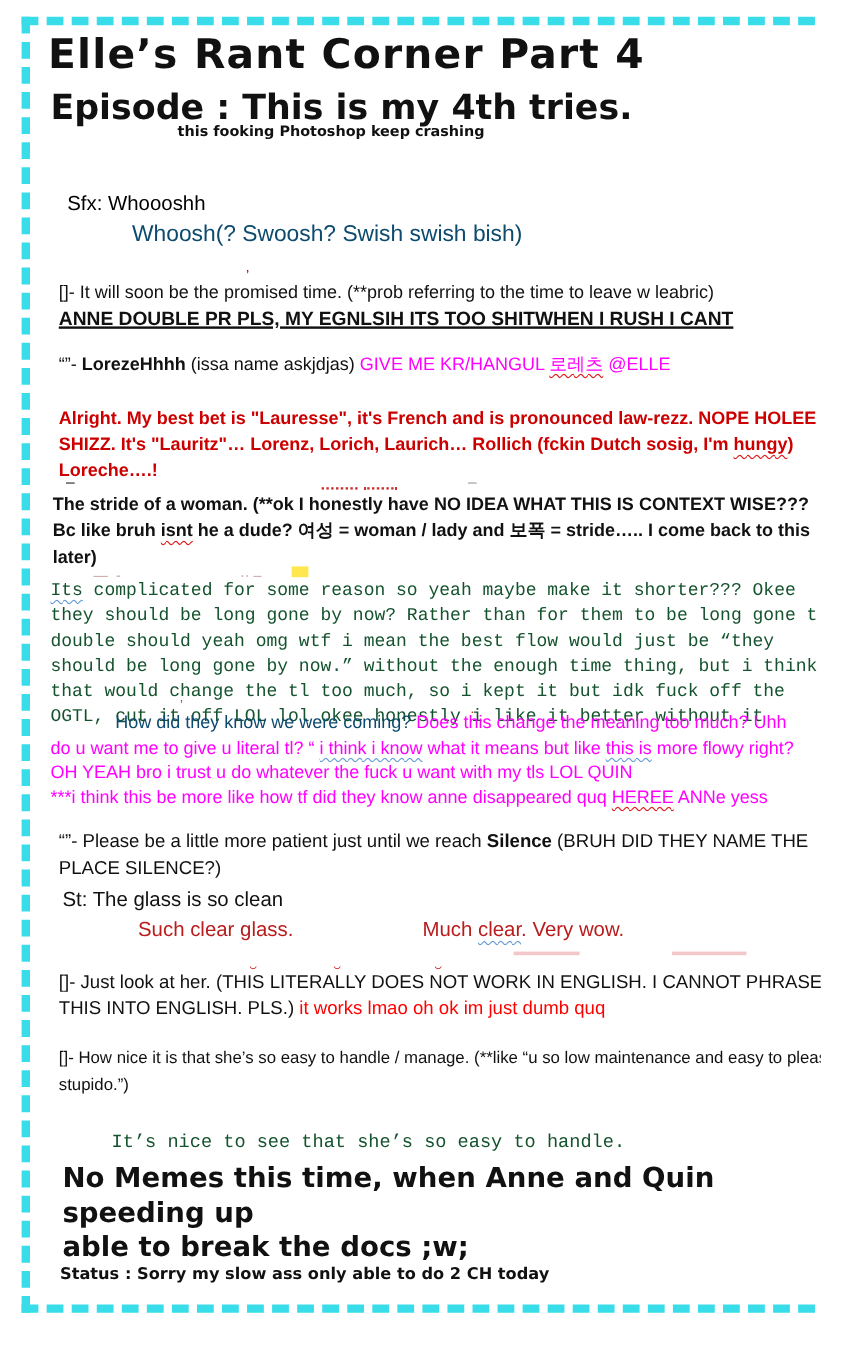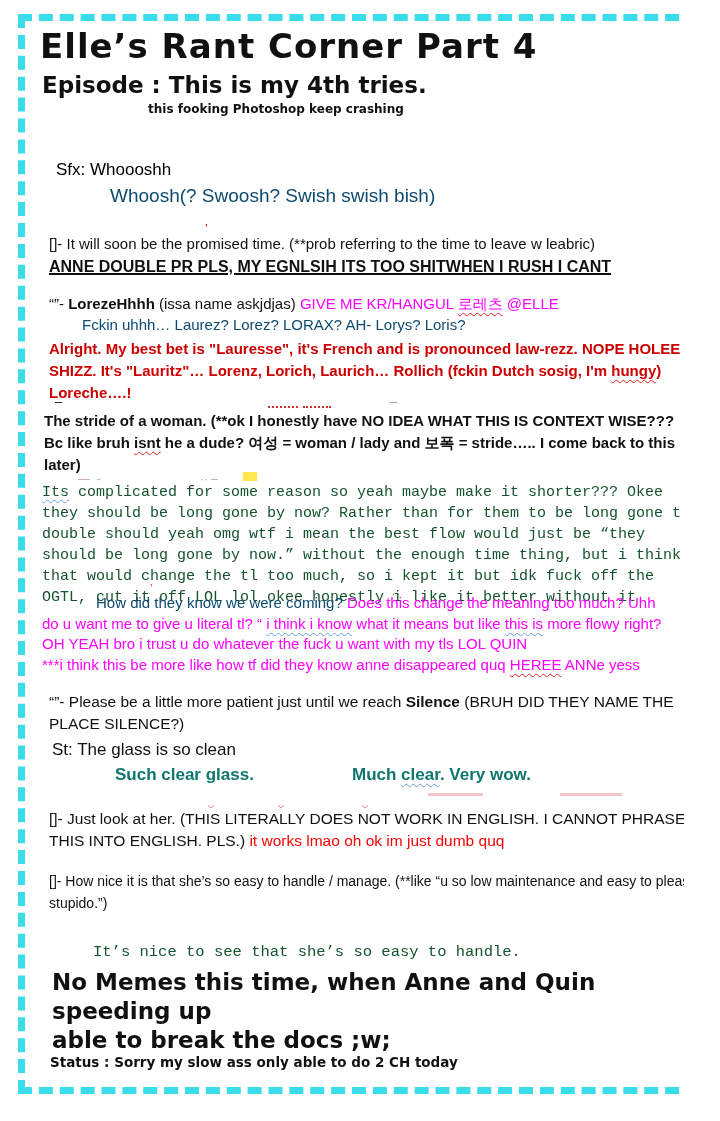--- a/index.html
+++ b/index.html
@@ -7,54 +7,53 @@
         font-family:"Liberation Sans",sans-serif;overflow:hidden;}
   .frame{position:absolute;left:18px;top:14px;width:668px;height:1066px;
          border:7px dashed #38dde9;}
   .abs{position:absolute;}
   .comic{font-family:cursive,"DejaVu Sans",sans-serif;font-weight:bold;color:#111;}
   .body15{font-size:15px;line-height:21px;color:#111;}
   .b{font-weight:bold;}
   .red{color:#14532d;font-family:Liberation Mono, monospace;}
   .crimson{color:#0c4a6e;}
   .brightred{color:#ff0000;}
-  .darkred{color:#0f766e;font-weight:bold;}
+  .darkred{color:#b91c1c;}
   .magenta{color:#ff00ff;}
   .rantred{color:#cc0000;}
   .underl{text-decoration:underline;text-decoration-thickness:2px;}
   .wr{text-decoration:underline;text-decoration-style:wavy;text-decoration-color:#e02020;
       text-decoration-thickness:1px;text-underline-offset:3px;}
   .wb{text-decoration:underline;text-decoration-style:wavy;text-decoration-color:#6b9fd4;
       text-decoration-thickness:1px;text-underline-offset:3px;}
   .artifact{position:absolute;}
   .dotseg{border-bottom:2px dotted #cc3333;height:2px;}
   .pinkbar{background:#f3c6c9;height:3px;}
   .yellowbox{background:#ffe84d;width:14px;height:9px;}
 </style>
 </head>
 <body>
 
 <div class="page">
   <div class="frame"></div>
 
   <div class="abs comic" style="left:40px;top:26px;font-size:34px;letter-spacing:1px;">Elle’s Rant Corner Part 4</div>
-  <div class="abs comic" style="left:42px;top:72px;font-size:23px;">Episode : This is my 4th tries.</div>
+  <div class="abs comic" style="left:42px;top:72px;font-size:29px;">Episode : This is my 4th tries.</div>
   <div class="abs comic" style="left:148px;top:102px;font-size:12px;font-weight:bold;">this fooking Photoshop keep crashing</div>
 
   <div class="abs" style="left:56px;top:160px;font-size:17px;color:#000000;">Sfx: Whoooshh</div>
   <div class="abs crimson" style="left:110px;top:185px;font-size:19px;">Whoosh(? Swoosh? Swish swish bish)</div>
   <div class="artifact" style="left:205px;top:222px;color:#c00000;font-size:12px;">’</div>
 
   <div class="abs body15 b underl" style="left:49px;top:256px;font-size:16px;">ANNE DOUBLE PR PLS, MY EGNLSIH ITS TOO SHITWHEN I RUSH I CANT</div>
   <div class="abs body15" style="left:49px;top:233px;width:660px;">[]- It will soon be the promised time. (**prob referring to the time to leave w leabric)</div>
 
   <div class="abs body15" style="left:49px;top:293px;">
     <span>“”- </span><span class="b">LorezeHhhh</span><span> (issa name askjdjas) </span><span class="magenta">GIVE ME KR/HANGUL </span><span class="magenta wr">로레츠</span><span class="magenta"> @ELLE</span>
   </div>
-  <div class="abs crimson" style="left:82px;top:316px;font-size:15px;">Fckin uhhh… Laurez? Lorez? LORAX? AH- Lorys? Loris?</div>
   <div class="abs rantred b body15" style="left:49px;top:338px;width:652px;line-height:22px;">
     <span>Alright. My best bet is "Lauresse", it's French and is pronounced law-rezz. NOPE HOLEE SHIZZ. It's "Lauritz"… Lorenz, Lorich, Laurich… Rollich (fckin Dutch sosig, I'm </span><span class="wr">hungy</span><span>) Loreche….!</span>
   </div>
 
   <div class="artifact" style="left:55px;top:394px;color:#111;font-size:13px;">–</div>
   <div class="artifact dotseg" style="left:268px;top:404px;width:30px;"></div>
   <div class="artifact dotseg" style="left:303px;top:404px;width:28px;"></div>
   <div class="artifact" style="left:390px;top:394px;color:#999;font-size:13px;">–</div>
 
   <div class="abs b body15" style="left:44px;top:410px;width:645px;line-height:22px;">

